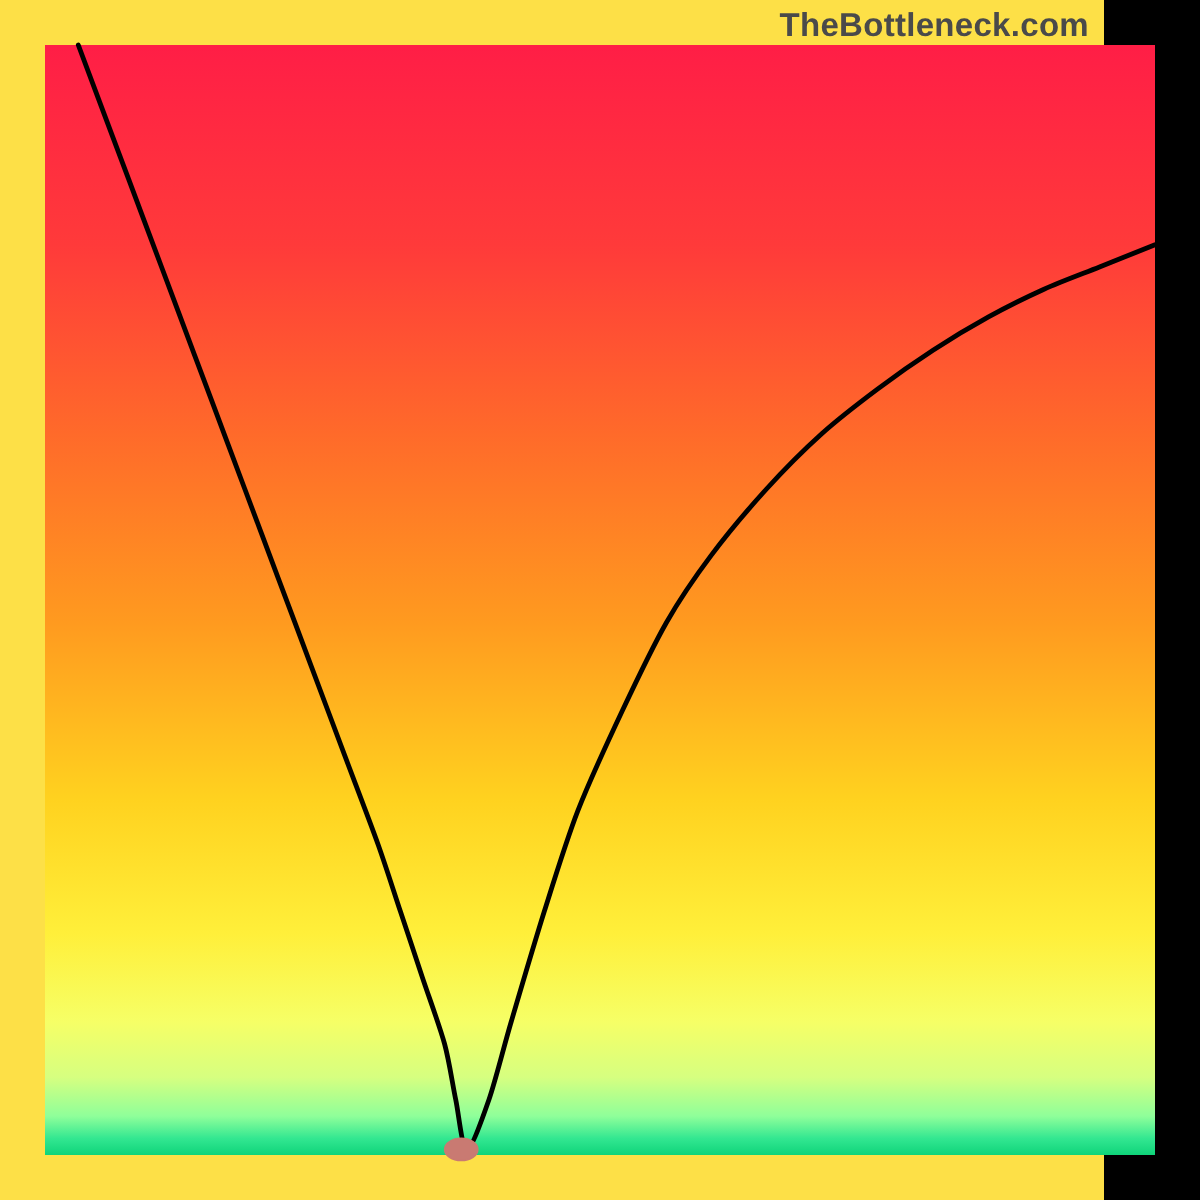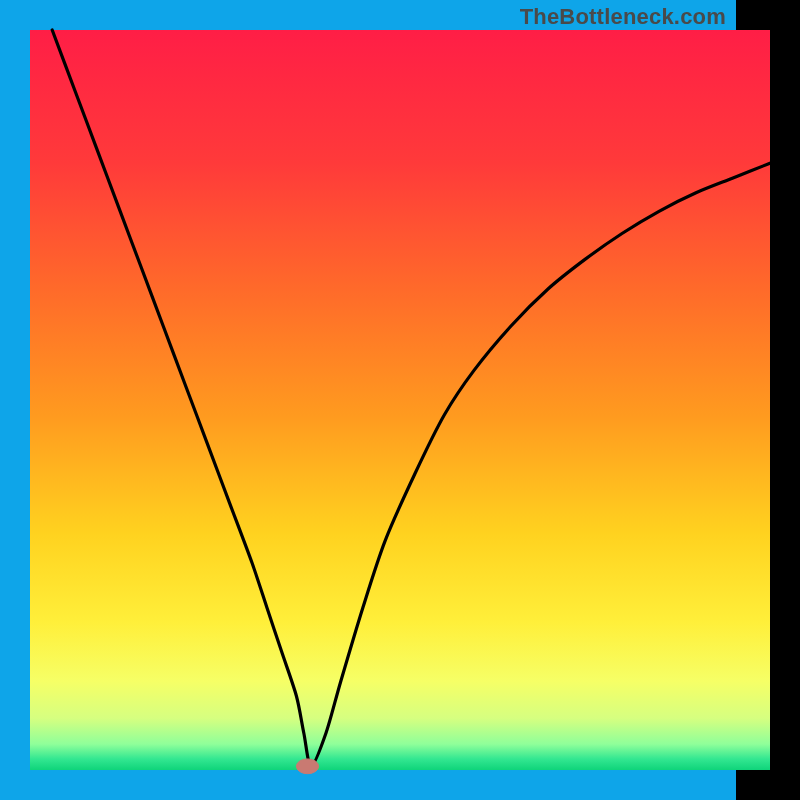--- a/index.html
+++ b/index.html
@@ -8,21 +8,21 @@
     width: 800px;
     height: 800px;
     background: #000;
     overflow: hidden;
     font-family: Arial, Helvetica, sans-serif;
   }
   .frame {
     position: relative;
     width: 736px;
     height: 800px;
-    background: #0ea5e9;
+    background: #fde047;
   }
   .watermark {
     position: absolute;
     top: 4px;
     right: 10px;
     color: #4a4a4a;
     font-size: 22px;
     font-weight: 600;
     letter-spacing: 0.2px;
     user-select: none;

